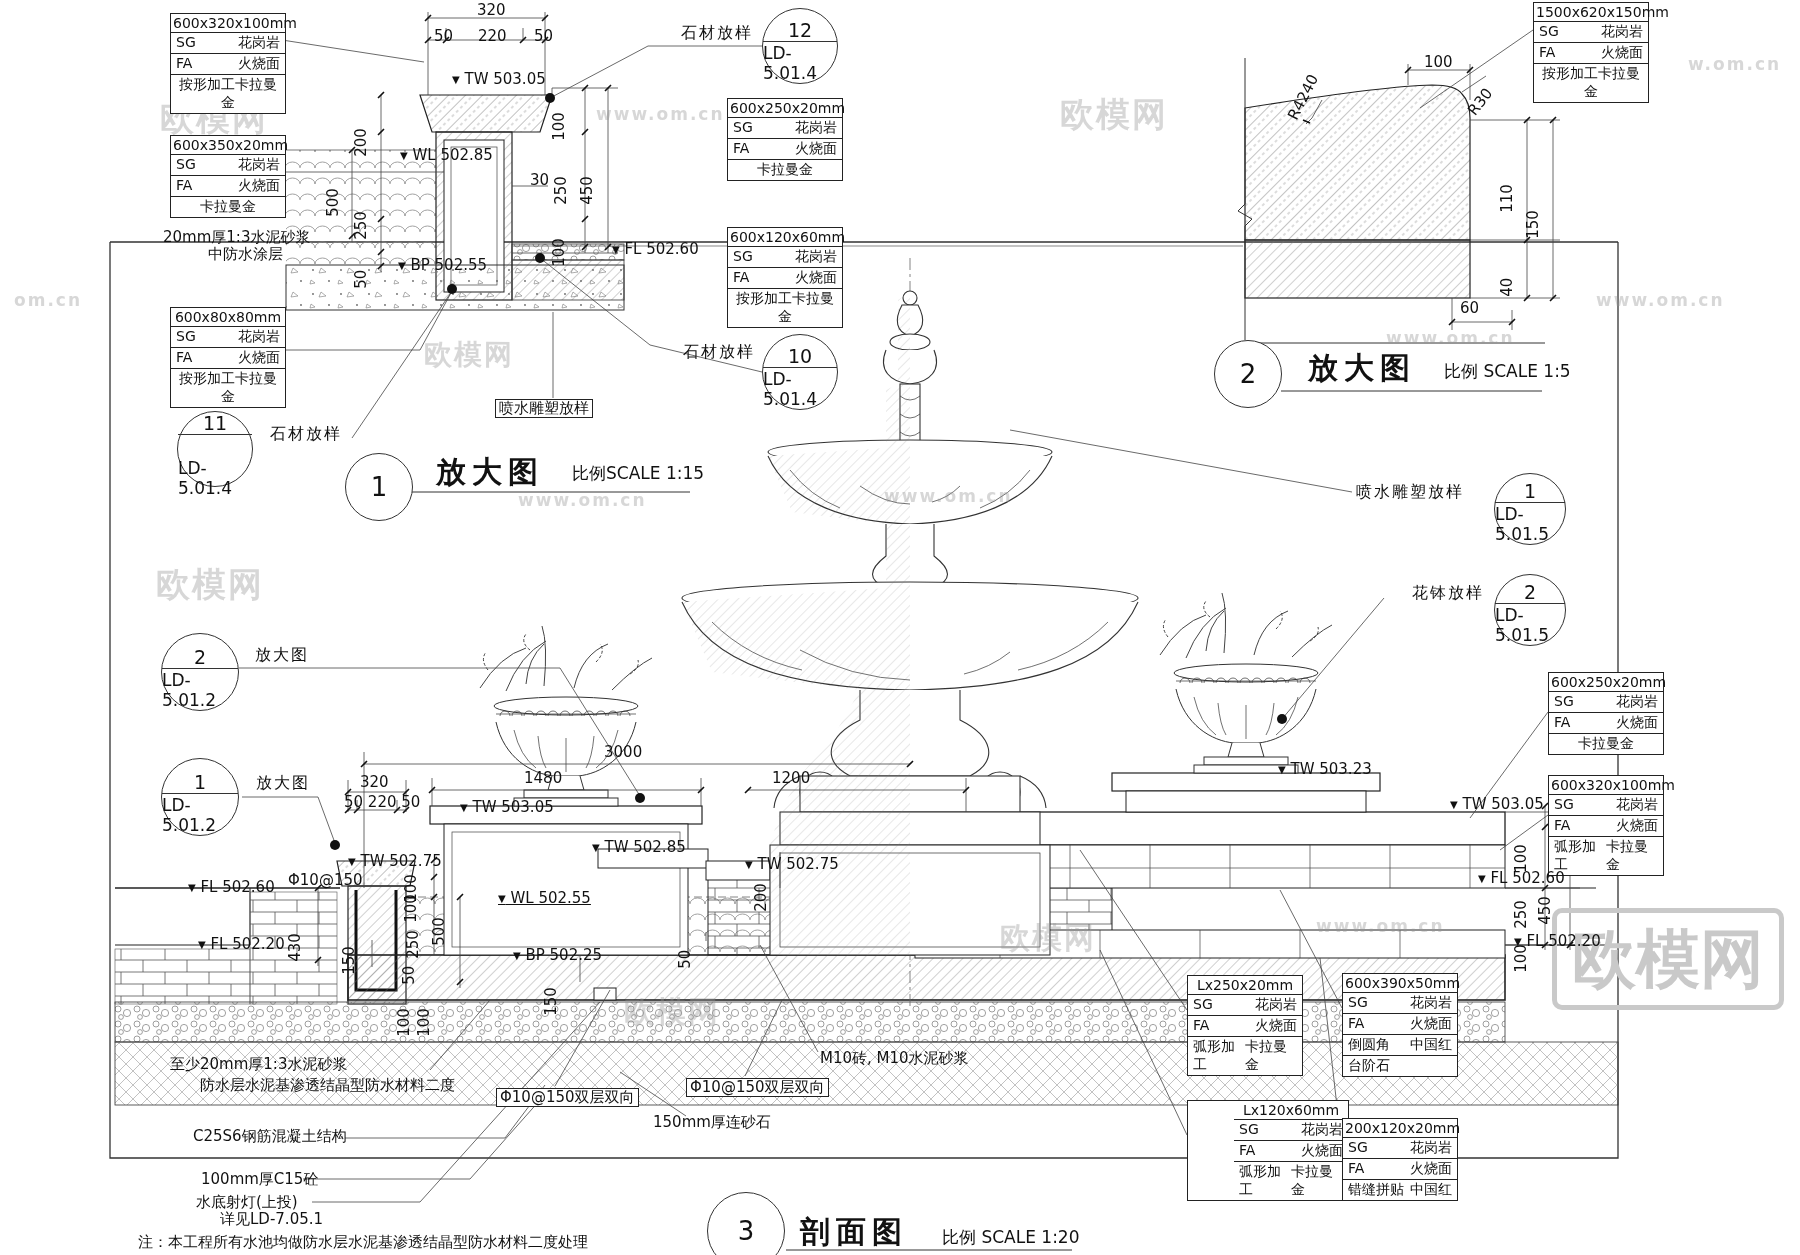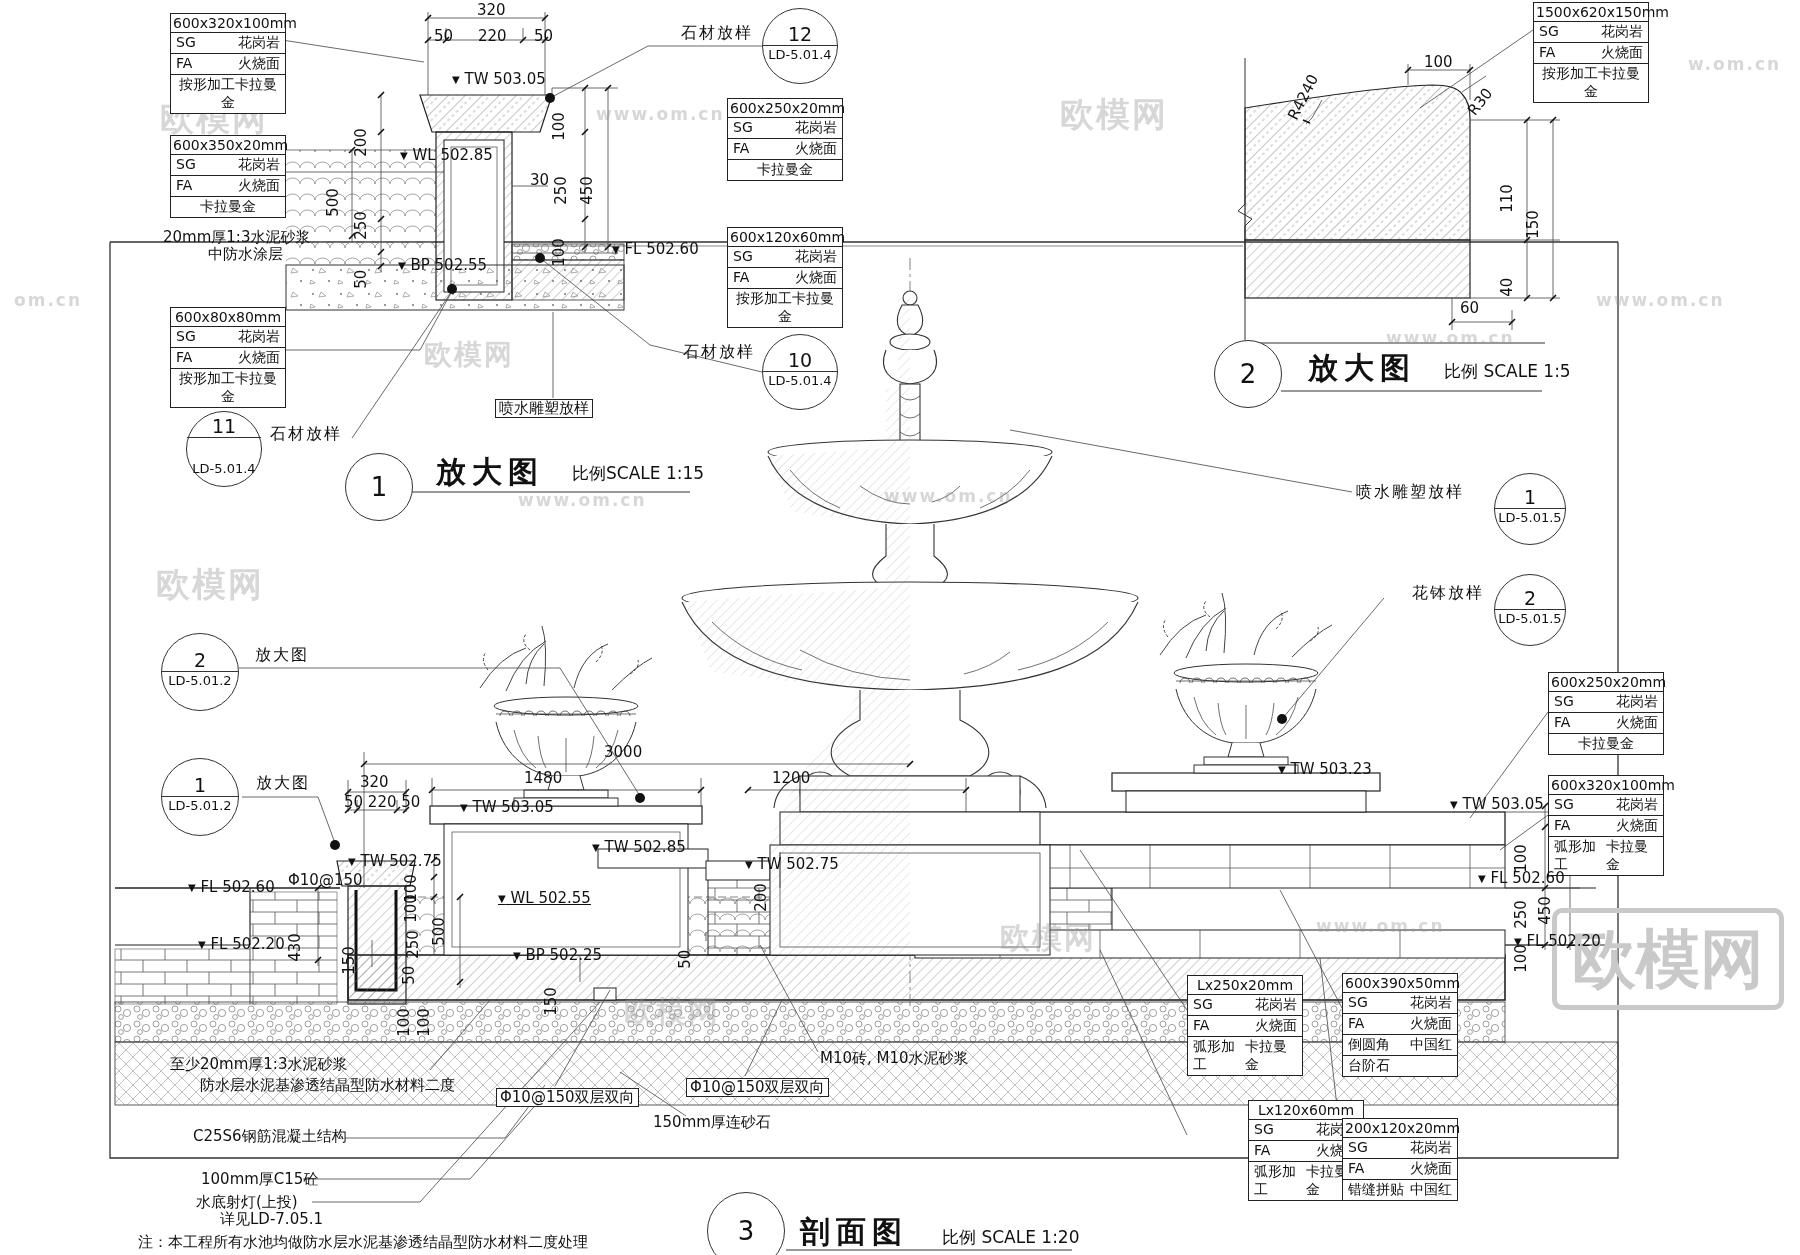--- a/index.html
+++ b/index.html
@@ -11,21 +11,21 @@
   .box{border:1px solid #222;padding:0 3px;background:#fff;}
   .matbox{position:absolute;width:114px;border:1.2px solid #222;background:#fff;font-size:14px;}
   .matbox .h{text-align:center;border-bottom:1.2px solid #222;padding:1px 2px;}
   .matbox .r{display:flex;justify-content:space-between;padding:1px 5px;border-bottom:1.2px solid #222;}
   .matbox .r:last-child{border-bottom:none;}
   .matbox .c1{text-align:center;justify-content:center;}
   .bubble{position:absolute;border:1.2px solid #333;border-radius:50%;background:#fff;
           display:flex;flex-direction:column;box-sizing:border-box;}
   .bubble .top{flex:1;display:flex;align-items:flex-end;justify-content:center;
                border-bottom:1.1px solid #333;font-size:19px;padding-bottom:0px;}
-  .bubble .bot{flex:1;display:flex;align-items:flex-start;justify-content:center;font-size:13px;padding-top:1px;}
+  .bubble .bot{flex:1;display:flex;align-items:flex-start;justify-content:center;font-size:17px;padding-top:1px;}
   .tbubble{position:absolute;border:1.3px solid #333;border-radius:50%;background:#fff;
            display:flex;align-items:center;justify-content:center;font-size:26px;}
   .biglabel{position:absolute;font-size:30px;font-weight:bold;letter-spacing:6px;}
   .scalelabel{position:absolute;font-size:17px;font-weight:normal;}
   .lvl{position:absolute;white-space:nowrap;font-size:15px;}
   .lvl i{font-style:normal;font-size:10px;vertical-align:1px;}
   .wm{position:absolute;color:rgba(150,150,150,0.38);letter-spacing:2px;font-weight:bold;}
   .logo{position:absolute;border:5px solid #c9c9c9;border-radius:10px;color:#c9c9c9;
         display:flex;align-items:center;justify-content:center;font-weight:bold;}
 </style>
@@ -428,21 +428,21 @@
         </div>
         <div class="r">
           <span>倒圆角</span>
           <span>中国红</span>
         </div>
         <div class="r">
           <span>台阶石</span>
           <span></span>
         </div>
       </div>
-      <div class="matbox" style="left: 1248px; top: 1100px;">
+      <div class="matbox" style="left: 1187px; top: 1100px; padding-left: 46px;">
         <div class="h">Lx120x60mm</div>
         <div class="r">
           <span>SG</span>
           <span>花岗岩</span>
         </div>
         <div class="r">
           <span>FA</span>
           <span>火烧面</span>
         </div>
         <div class="r">
@@ -458,21 +458,21 @@
         </div>
         <div class="r">
           <span>FA</span>
           <span>火烧面</span>
         </div>
         <div class="r">
           <span>错缝拼贴</span>
           <span>中国红</span>
         </div>
       </div>
-      <div class="bubble" style="left: 186px; top: 411px; width: 76px; height: 76px; gap: 22px;">
+      <div class="bubble" style="left: 177px; top: 411px; width: 76px; height: 76px; gap: 22px;">
         <div class="top">11</div>
         <div class="bot">LD-5.01.4</div>
       </div>
       <span class="ann" style="left: 270px; top: 425px; font-size: 16px; letter-spacing: 2px;">石材放样</span>
       <div class="bubble" style="left: 762px; top: 8px; width: 76px; height: 76px;">
         <div class="top">12</div>
         <div class="bot">LD-5.01.4</div>
       </div>
       <span class="ann" style="left: 681px; top: 24px; font-size: 16px; letter-spacing: 2px;">石材放样</span>
       <div class="bubble" style="left: 762px; top: 334px; width: 76px; height: 76px;">

